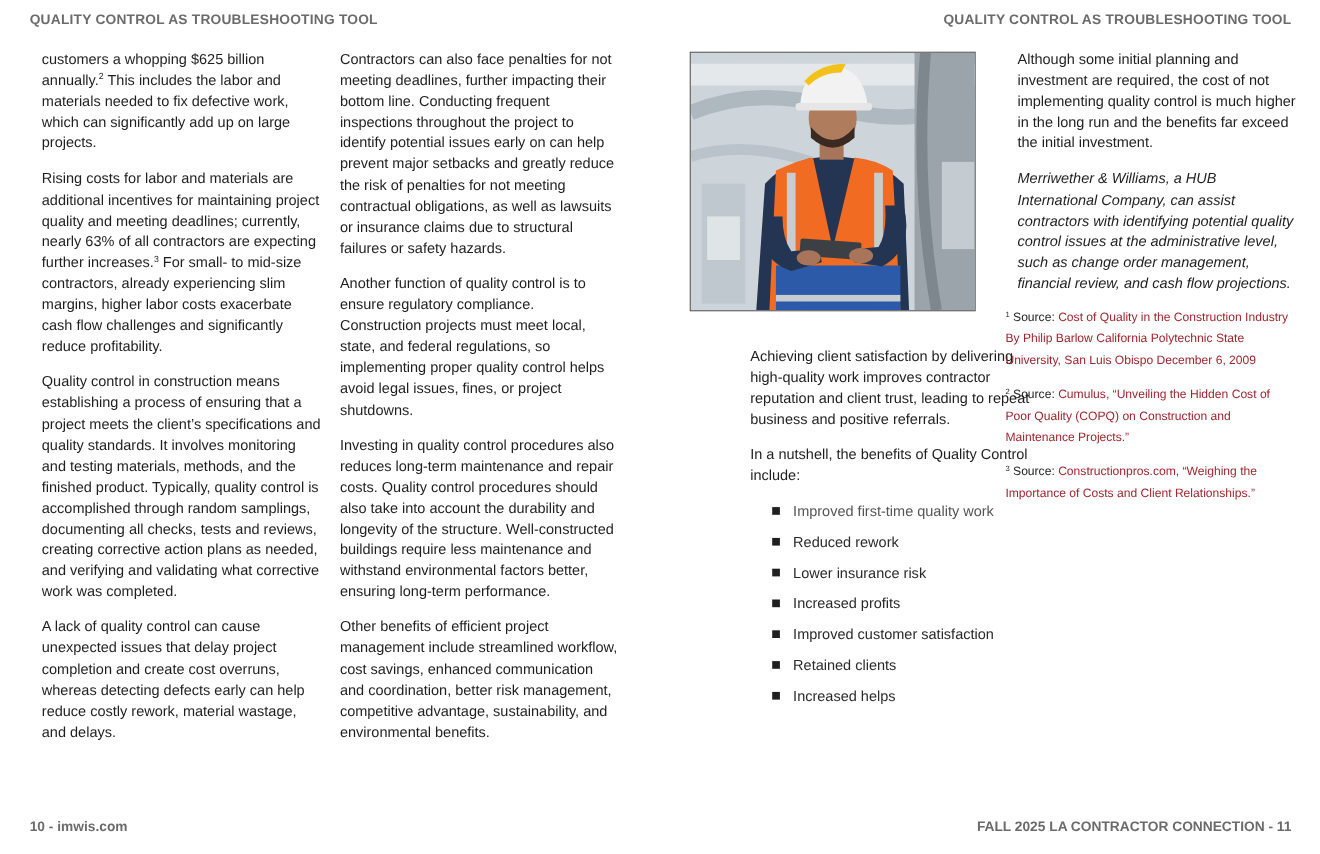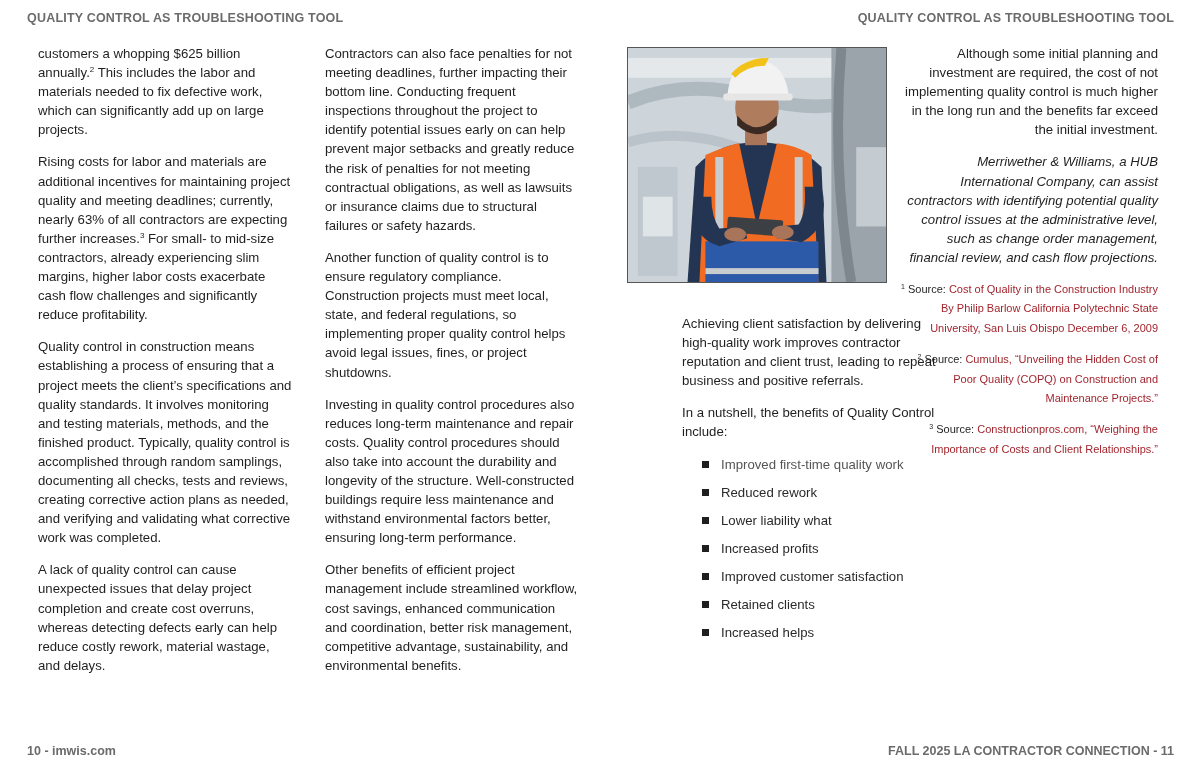--- a/index.html
+++ b/index.html
@@ -21,22 +21,22 @@
     }
     .folio.left { left: 27px; }
     .folio.right { right: 26px; padding-left: 48px; }
 
     .col {
       position: absolute; top: 44px;
       font-size: 13.2px; line-height: 19.1px;
     }
     .col p { margin: 0 0 13px 11px; }
     .c1 { left: 27px; width: 265px; }
-    .c2 { left: 314px; width: 265px; }
-    .c4 { left: 892px; width: 266px; text-align: right; }
+    .c2 { left: 298px; width: 265px; }
+    .c4 { left: 914px; width: 266px; }
 
     sup { font-size: 8px; line-height: 0; vertical-align: 5px; }
 
     .photo {
       position: absolute; left: 627px; top: 47px; width: 260px; height: 236px;
       border: 1px solid #555; box-sizing: border-box; overflow: hidden;
       background: linear-gradient(90deg, #c9d1d6 0%, #dfe5e9 25%, #b9c4cb 55%, #d6dde1 80%, #8e979c 100%);
     }
     .photo svg { width: 100%; height: 100%; display: block; }
 
@@ -116,21 +116,21 @@
     <ellipse cx="156" cy="186" rx="11" ry="7" fill="#a8755a"></ellipse>
   </svg>
 </div>
 
 <div class="c3-text">
   <p>Achieving client satisfaction by delivering high-quality work improves contractor reputation and client trust, leading to repeat business and positive referrals.</p>
   <p>In a nutshell, the benefits of Quality Control include:</p>
   <ul class="benefits">
     <li class="first"><span class="bullet"></span><span>Improved first-time quality work</span></li>
     <li><span class="bullet"></span><span>Reduced rework</span></li>
-    <li><span class="bullet"></span><span>Lower liability what</span></li>
+    <li><span class="bullet"></span><span>Lower insurance risk</span></li>
     <li><span class="bullet"></span><span>Increased profits</span></li>
     <li><span class="bullet"></span><span>Improved customer satisfaction</span></li>
     <li><span class="bullet"></span><span>Retained clients</span></li>
     <li><span class="bullet"></span><span>Increased helps</span></li>
   </ul>
 </div>
 
 <div class="col c4">
   <p>Although some initial planning and investment are required, the cost of not implementing quality control is much higher in the long run and the benefits far exceed the initial investment.</p>
   <p class="italic">Merriwether &amp; Williams, a HUB International Company, can assist contractors with identifying potential quality control issues at the administrative level, such as change order management, financial review, and cash flow projections.</p>

